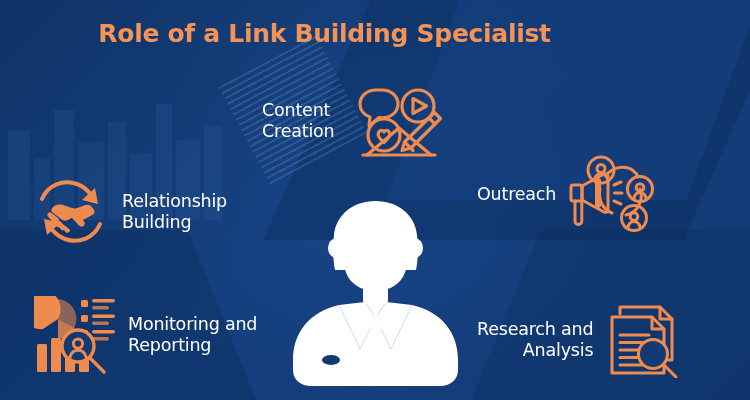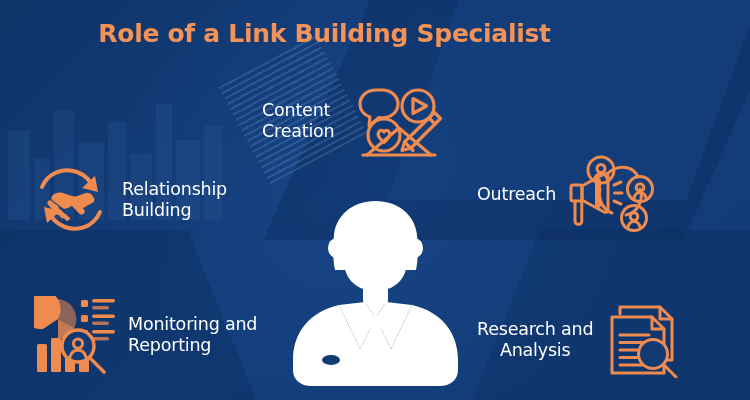--- a/index.html
+++ b/index.html
@@ -135,32 +135,32 @@
   }
   .item .icon {
     flex: 0 0 auto;
     display: block;
   }
 
   
   .item.left .icon { margin-right: 12px; }
   
   .item.right .icon { margin-left: 12px; }
-  .item.right .label { text-align: center; }
+  .item.right .label { text-align: right; }
 
   #item-content-creation {
     left: 262px;
     top: 85px;
     gap: 9px;
   }
   #item-content-creation .label { text-align: left; }
 
   #item-relationship-building {
     left: 32px;
-    top: 164px;
+    top: 176px;
   }
 
   #item-outreach {
     left: 477px;
     top: 155px;
   }
 
   #item-monitoring-reporting {
     left: 34px;
     top: 296px;

